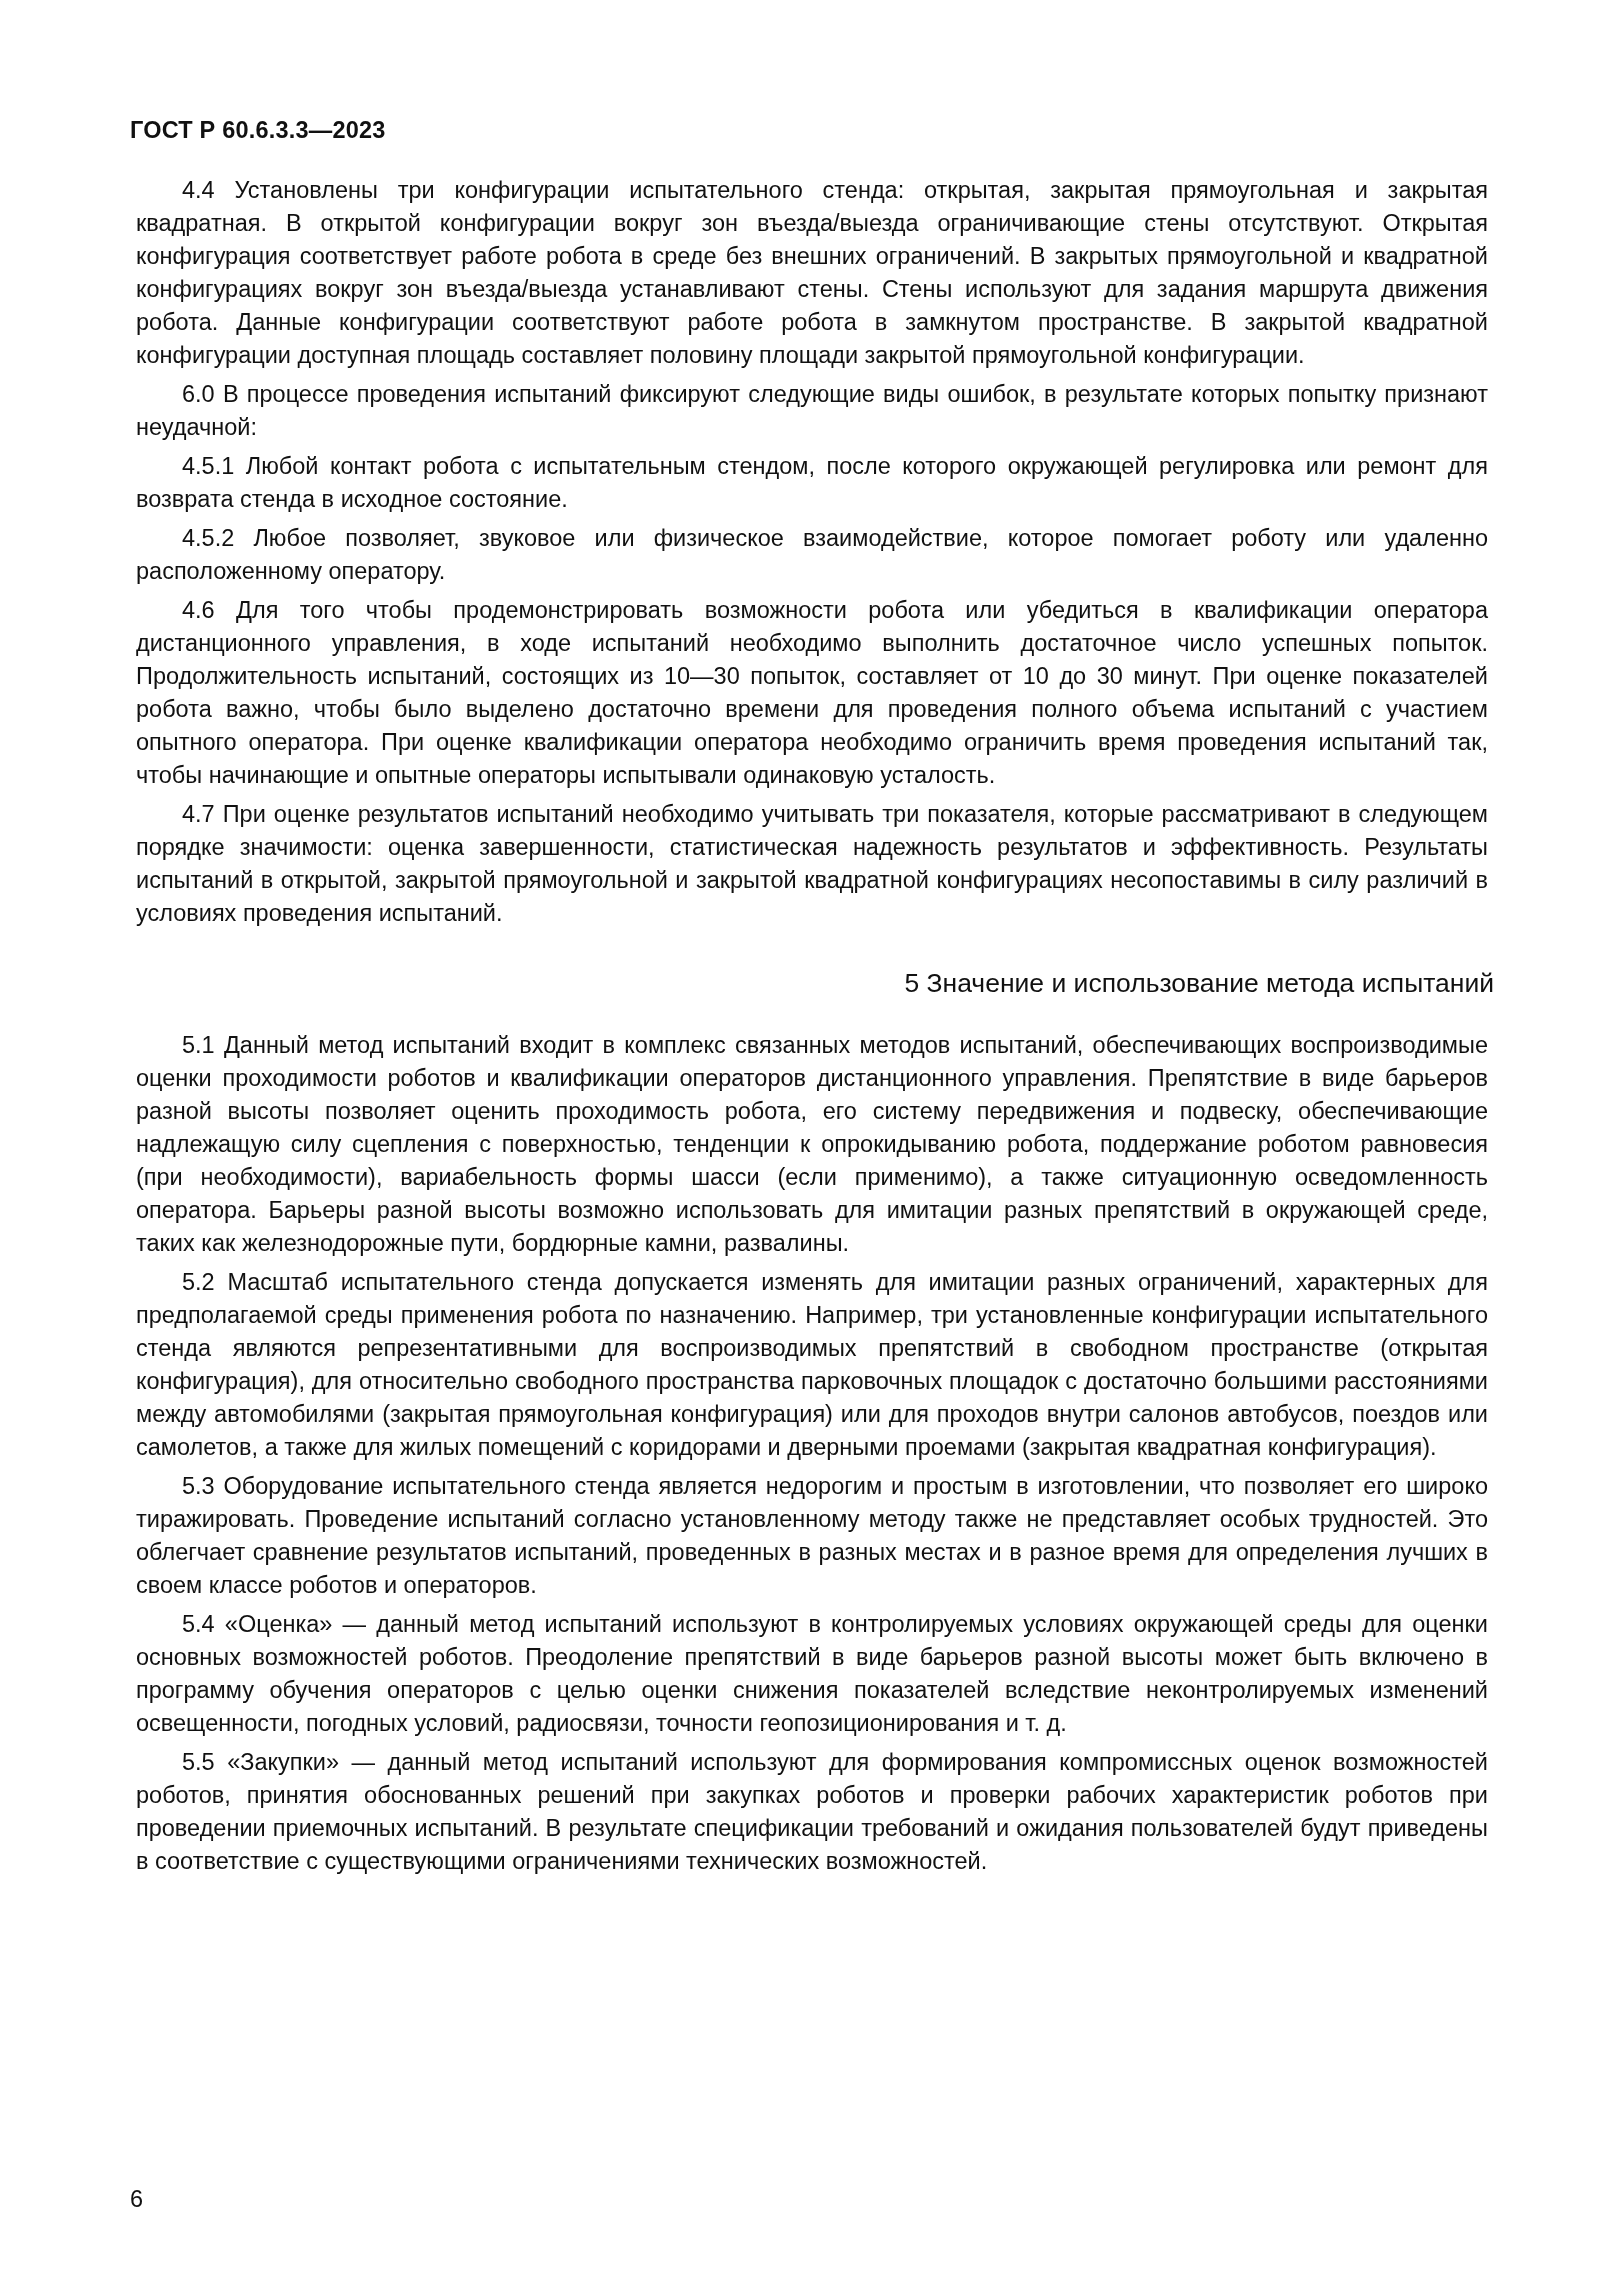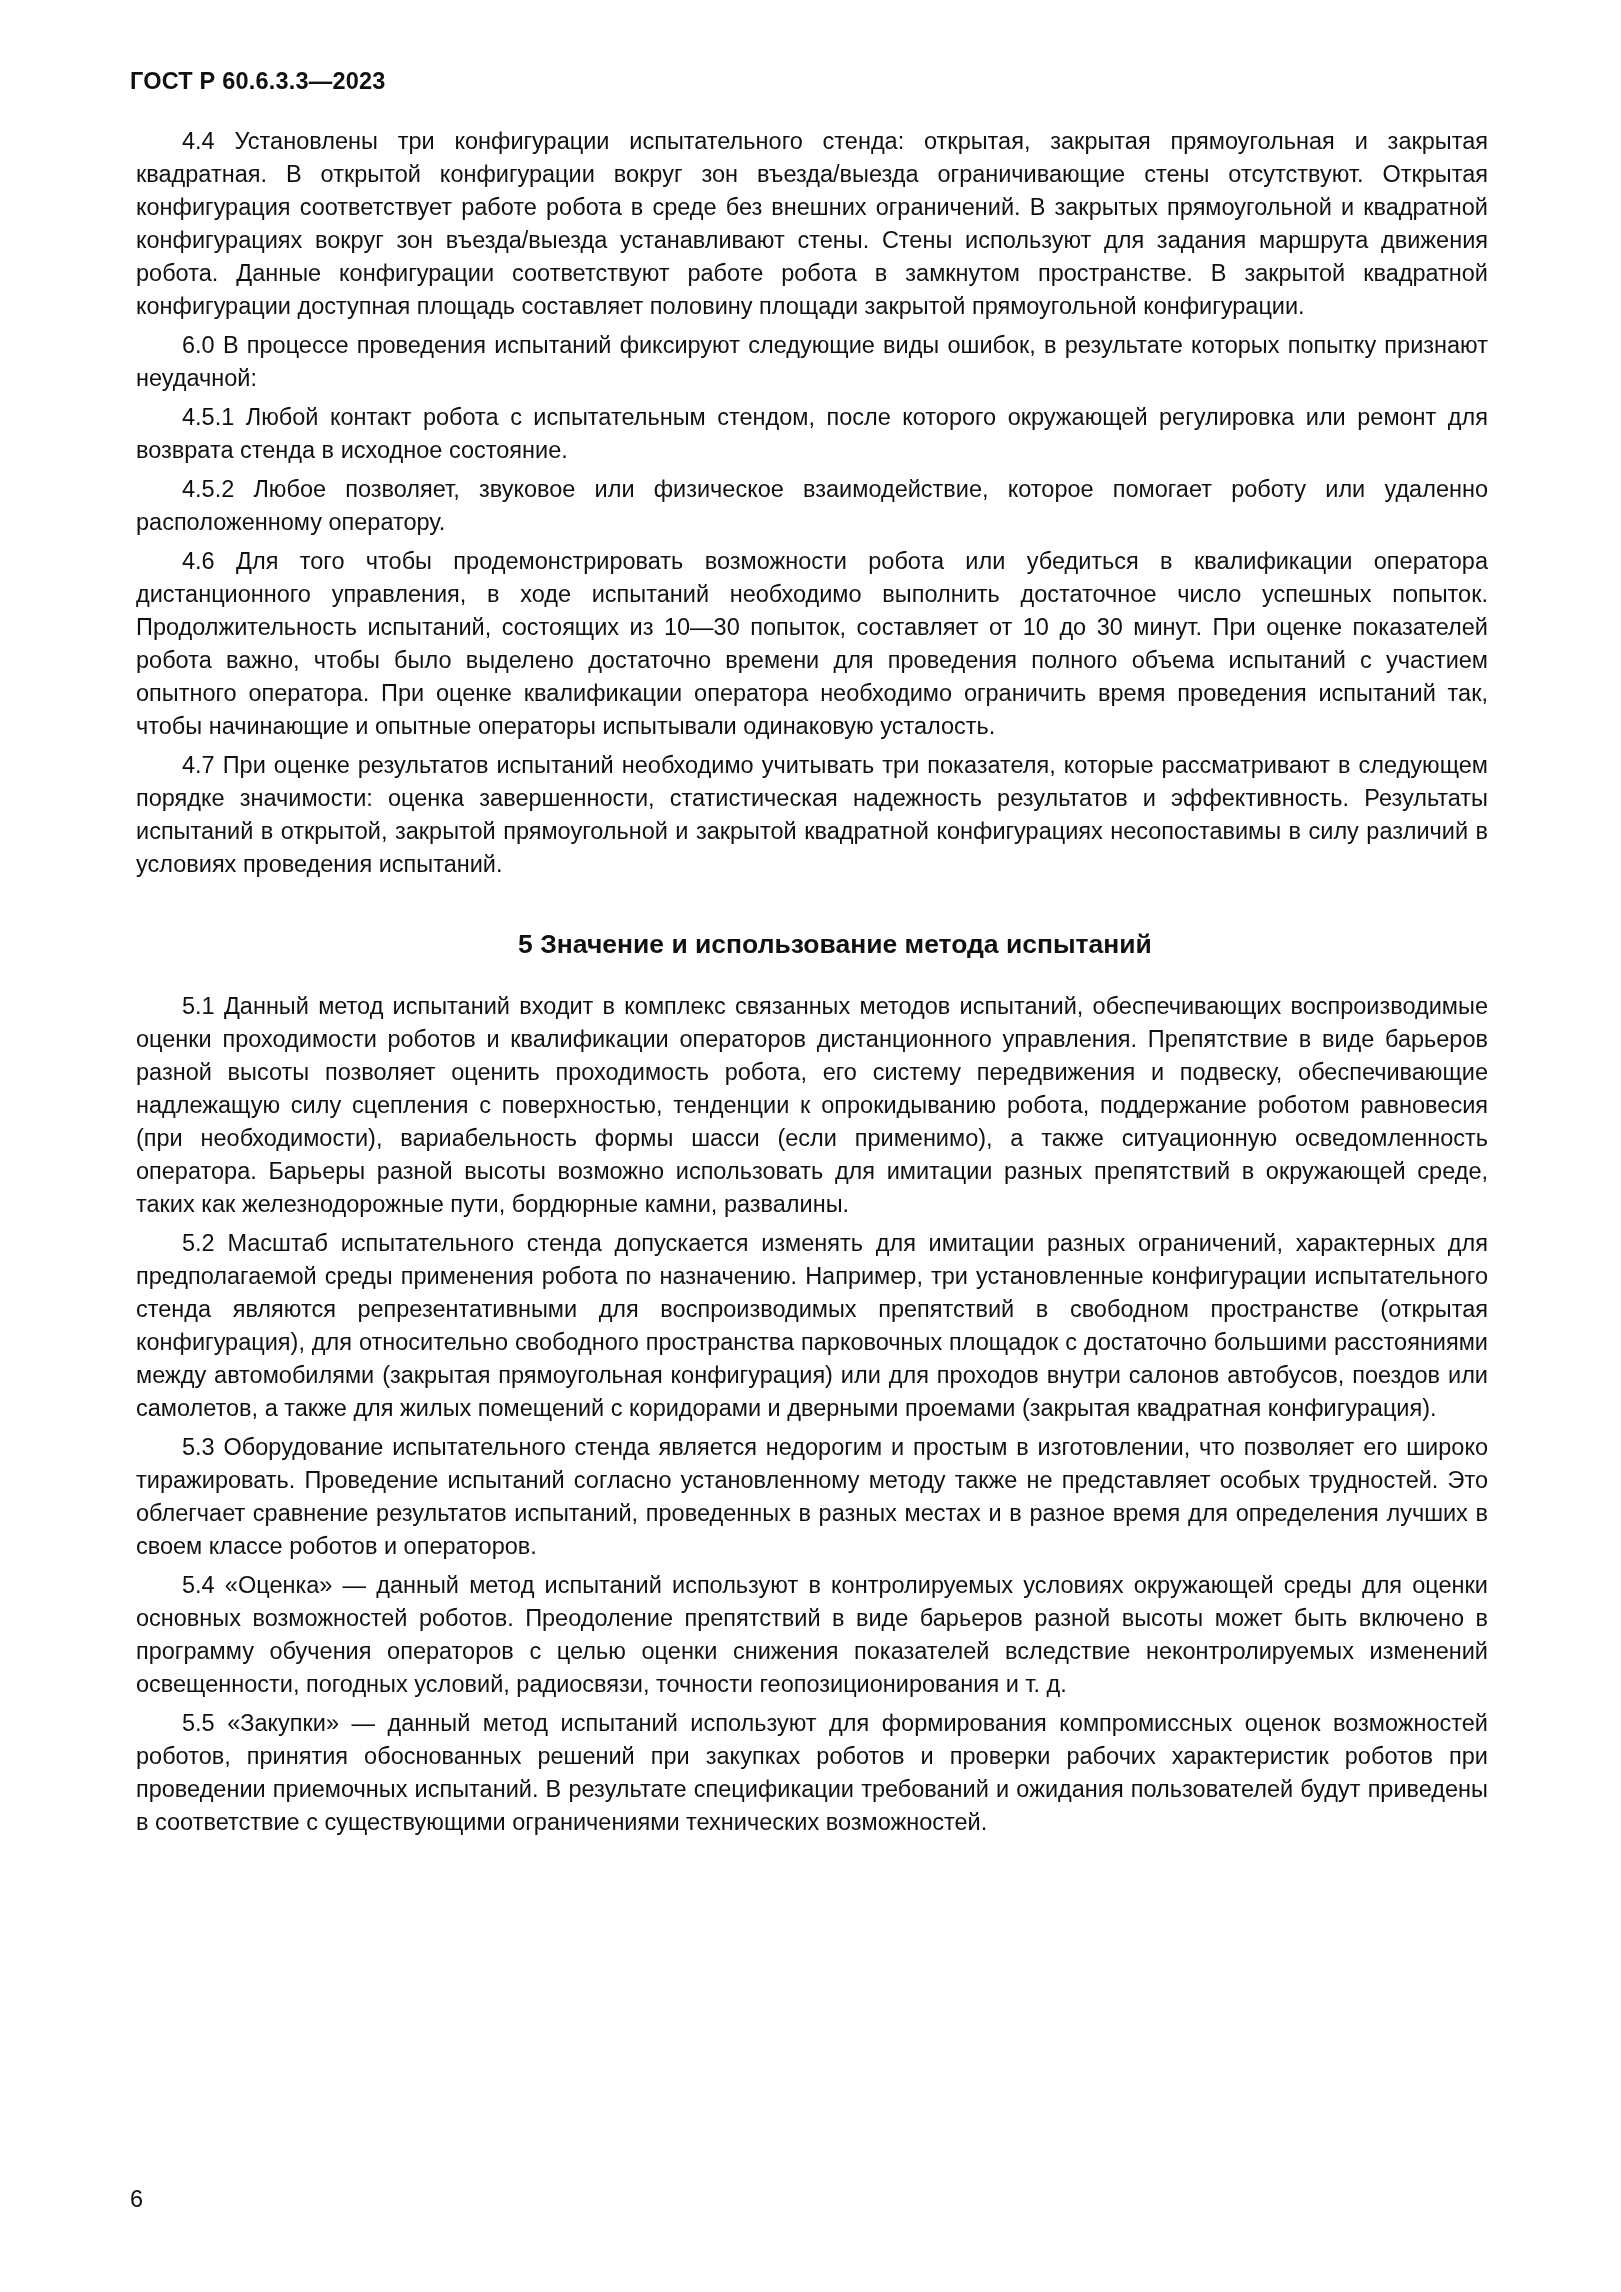--- a/index.html
+++ b/index.html
@@ -6,45 +6,45 @@
     margin: 0;
     padding: 0;
     background: #ffffff;
   }
   .page {
     position: relative;
     width: 1621px;
     height: 2293px;
     background: #ffffff;
     box-sizing: border-box;
-    padding: 67px 127px 0 130px;
+    padding: 116px 127px 0 130px;
     font-family: "Liberation Sans", sans-serif;
     color: #111111;
     overflow: hidden;
   }
   .doc-header {
     font-weight: bold;
     font-size: 23.5px;
     line-height: 29px;
     margin: 0 0 29px 0;
     letter-spacing: 0.2px;
   }
   .doc-body p {
     margin: 6px;
     font-size: 23.5px;
     line-height: 33px;
     text-align: justify;
     text-indent: 46px;
   }
   .section-heading {
     font-size: 26.5px;
-    font-weight: bold;
+    font-weight: normal;
     line-height: 33px;
-    margin: 47px 0 29px 46px;
-    text-align: center;
+    margin: 37px 0 29px 46px;
+    text-align: right;
   }
   .page-number {
     position: absolute;
     left: 130px;
     bottom: 80px;
     font-size: 23.5px;
     line-height: 27.4px;
   }
 </style>
 </head>

